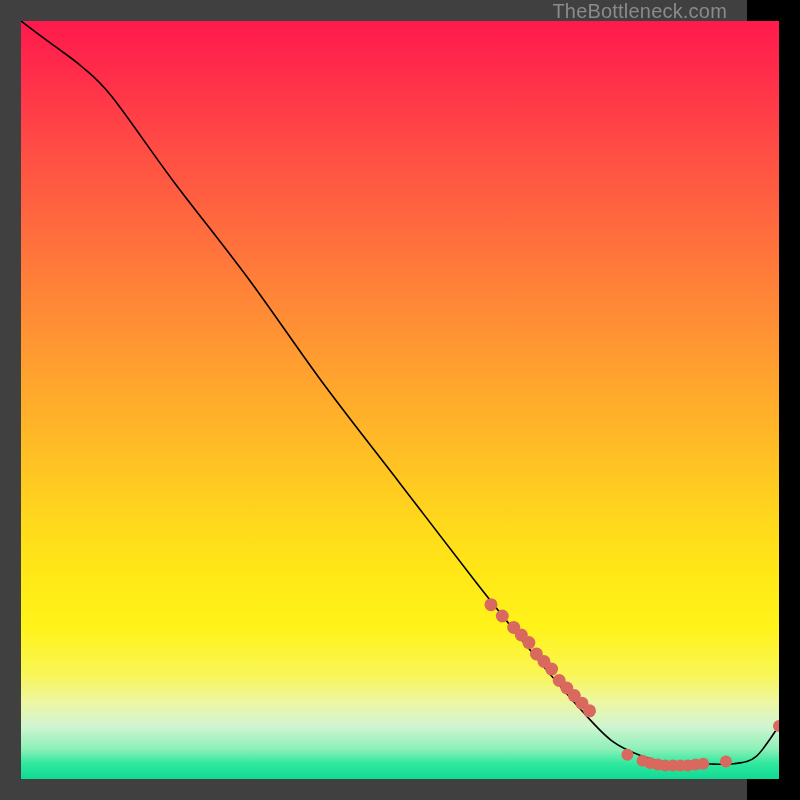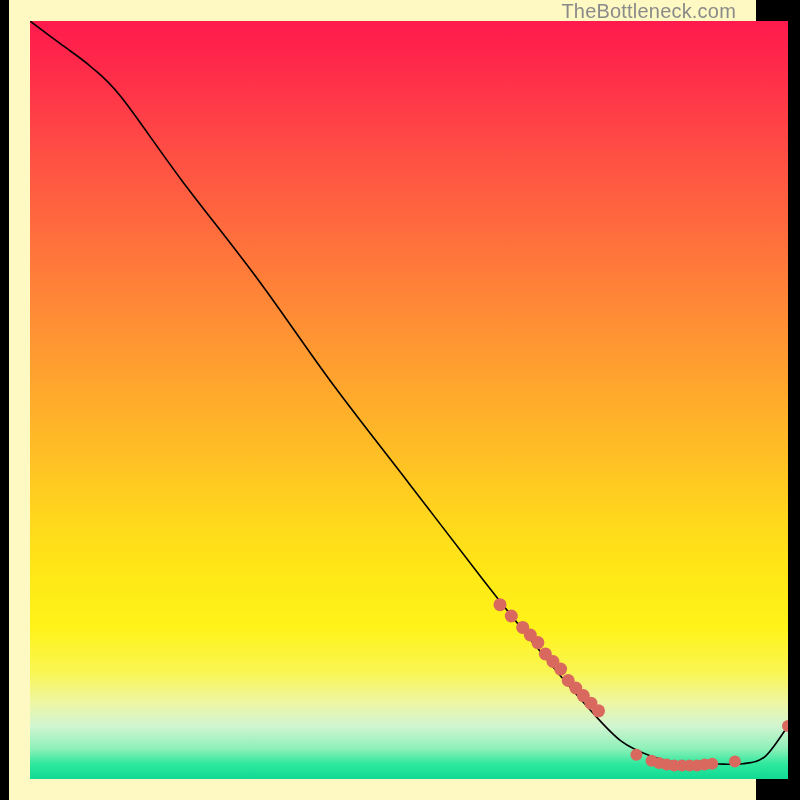--- a/index.html
+++ b/index.html
@@ -7,22 +7,21 @@
     padding: 0;
     width: 800px;
     height: 800px;
     background: #000;
     overflow: hidden;
   }
   .stage {
     position: relative;
     width: 747px;
     height: 800px;
-    background: #fef9c3;
-    margin-left: 9px;
+    background: #404040;
   }
   .plot {
     position: absolute;
     left: 21px;
     top: 21px;
     width: 758px;
     height: 758px;
     overflow: hidden;
   }
   .gradient {

